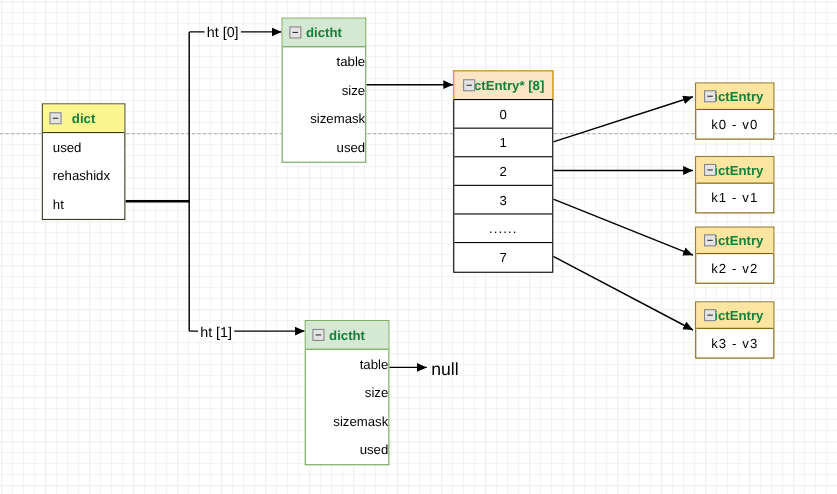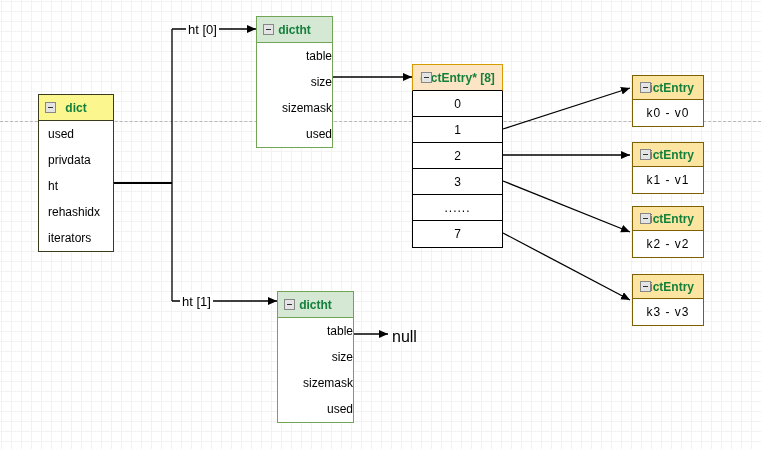--- a/index.html
+++ b/index.html
@@ -203,24 +203,22 @@
 
     <path d="M350,334 L388,334" stroke="#000000" stroke-width="1.3" fill="none" marker-end="url(#arrow)"></path>
   </svg>
 
   <div class="node node-dict" style="left:38px; top:94px; width:76px;">
     <div class="node-header">
       <span class="collapse"></span>
       <span>dict</span>
     </div>
     <div class="row">used</div>
-    <div class="row">privdata</div>
+    <div class="row">rehashidx</div>
     <div class="row">ht</div>
-    <div class="row">rehashidx</div>
-    <div class="row">iterators</div>
   </div>
 
   <div class="node node-dictht" style="left:256px; top:16px; width:77px;">
     <div class="node-header">
       <span class="collapse"></span>
       <span>dictht</span>
     </div>
     <div class="row">table</div>
     <div class="row">size</div>
     <div class="row">sizemask</div>

